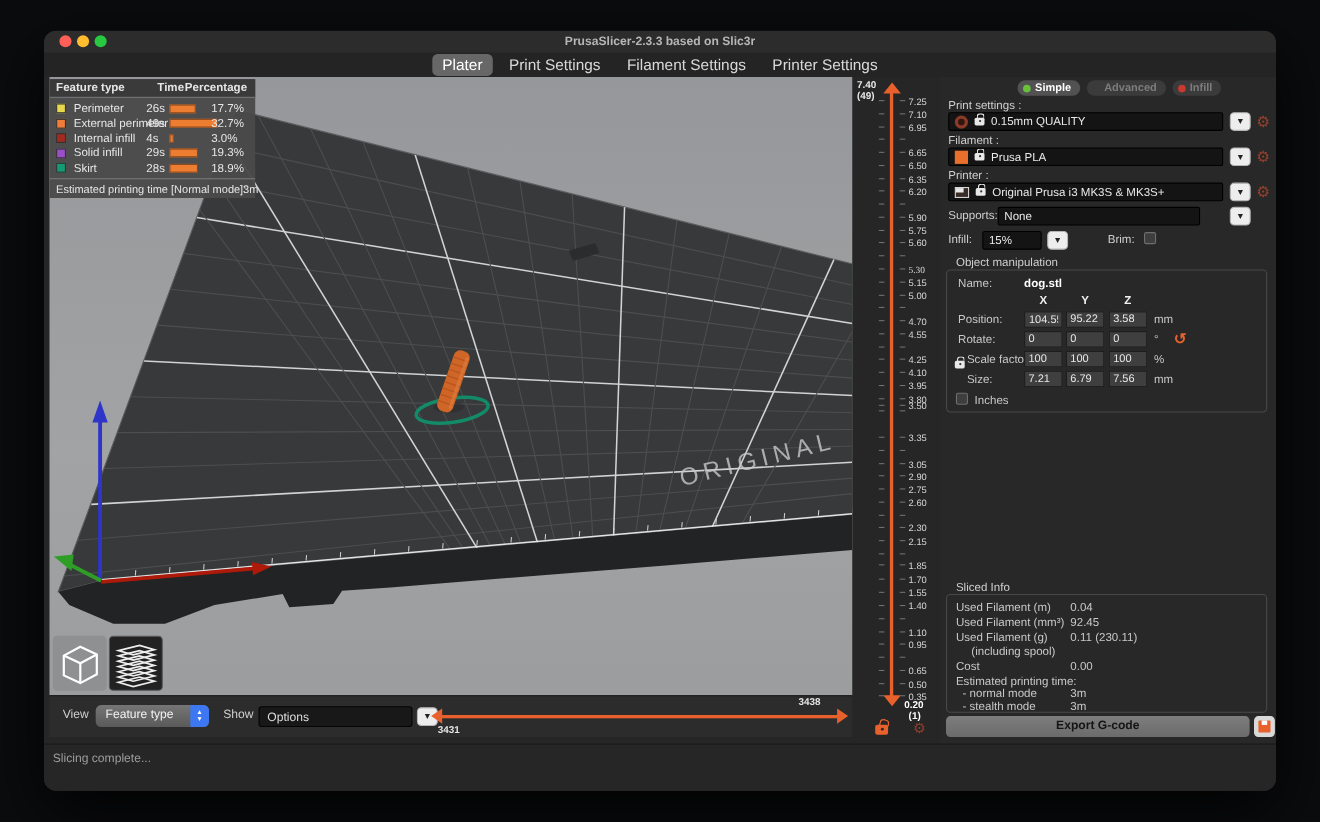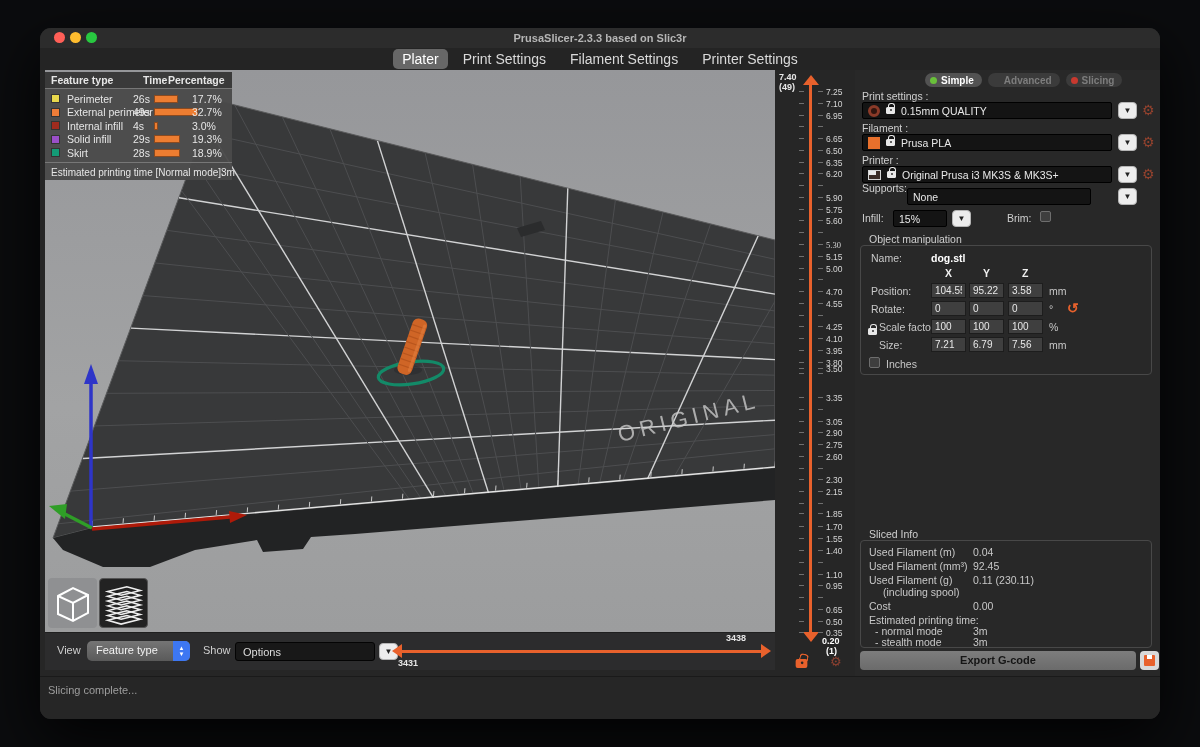--- a/index.html
+++ b/index.html
@@ -558,21 +558,21 @@
         <span class="pill on">
             <span class="dot" style="background:#69c03a"></span>
             <span>Simple</span>
           </span>
         <span class="pill">
             <span class="dot" style="background:#d9a padding0"></span>
             <span>Advanced</span>
           </span>
         <span class="pill">
             <span class="dot" style="background:#c8392f"></span>
-            <span>Slicing</span>
+            <span>Infill</span>
           </span>
       </div>
 
       <span class="plabel" style="top:20px">Print settings :</span>
       <div class="combo" style="top:32px">
         <span class="ic-print"></span>
         <span class="lock"></span>
         <span>0.15mm QUALITY</span>
       </div>
       <div class="vbtn combo-v" style="top:32px;position:absolute">▼</div>
@@ -589,21 +589,21 @@
 
       <span class="plabel" style="top:84px">Printer :</span>
       <div class="combo" style="top:96px">
         <span class="ic-printer"></span>
         <span class="lock"></span>
         <span>Original Prusa i3 MK3S &amp; MK3S+</span>
       </div>
       <div class="vbtn combo-v" style="top:96px;position:absolute">▼</div>
       <span class="combo-gear" style="top:96px">⚙</span>
 
-      <span class="plabel" style="top:112px">Supports:</span>
+      <span class="plabel" style="top:120px">Supports:</span>
       <div class="combo" style="top:118px;left:52px;width:184px">
         <span>None</span>
       </div>
       <div class="vbtn combo-v" style="top:118px;position:absolute">▼</div>
 
       <span class="plabel" style="top:142px">Infill:</span>
       <div class="combo" style="top:140px;left:38px;width:54px">
         <span>15%</span>
       </div>
       <div class="vbtn" style="top:140px;left:97px;position:absolute">▼</div>

